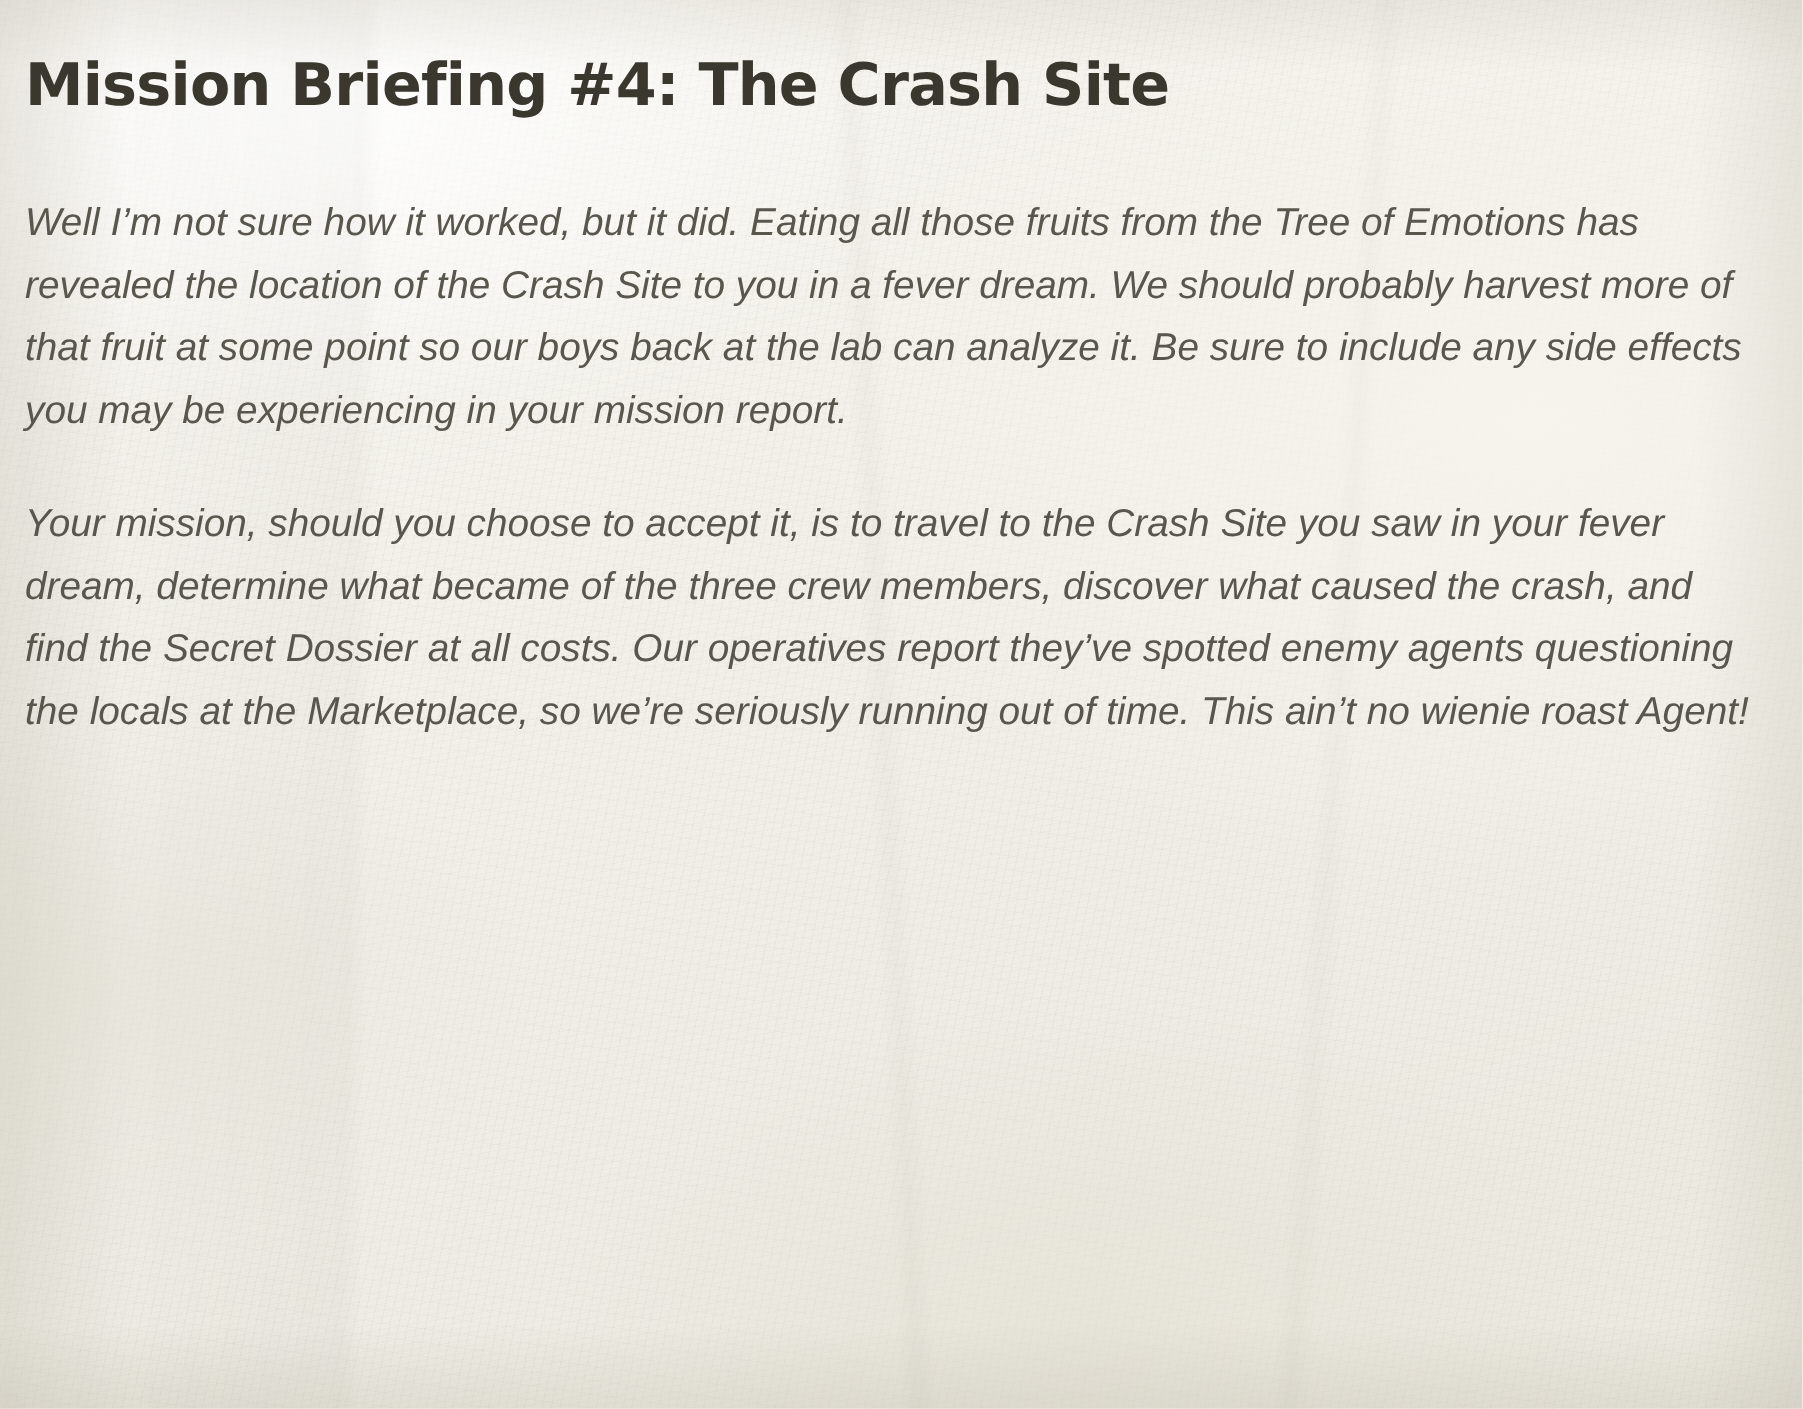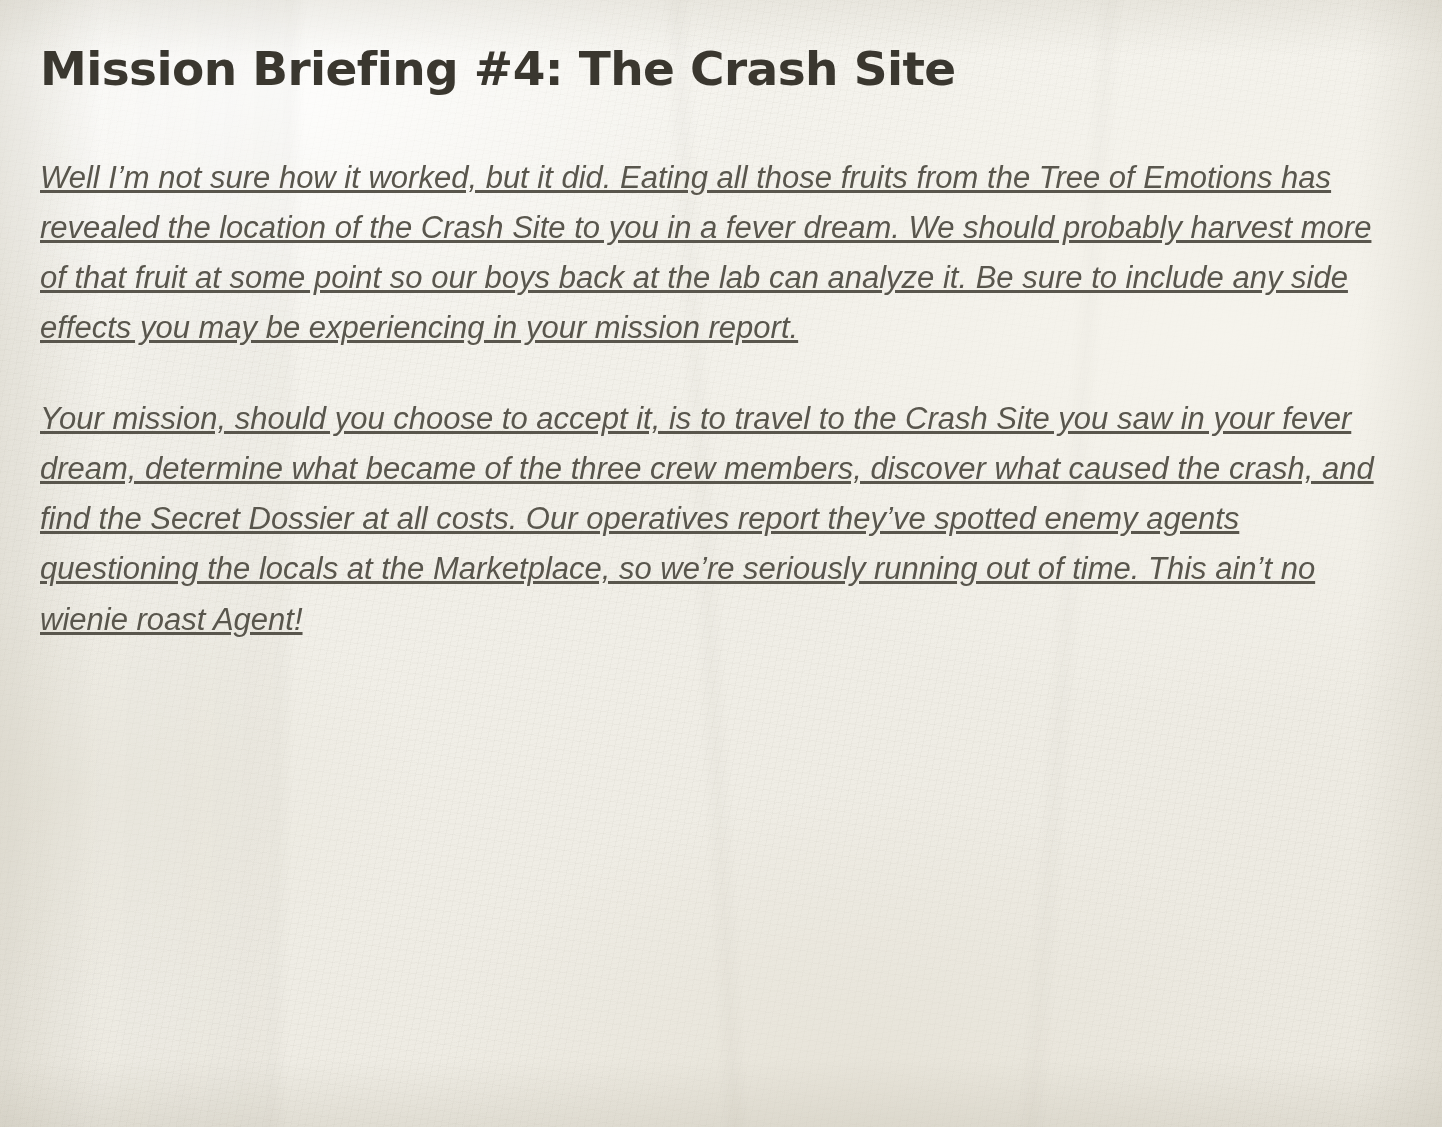--- a/index.html
+++ b/index.html
@@ -12,21 +12,21 @@
     overflow: hidden;
     font-family: "Liberation Sans", sans-serif;
     background: #ffffff;
   }
 
   #briefing-card {
     position: relative;
     width: 1442px;
     height: 1127px;
     box-sizing: border-box;
-    padding: 44px 40px 0 40px;
+    padding: 44px 40px 0 20px;
     background-color: #f3f1ea;
     background-image:
       
       radial-gradient(ellipse 700px 380px at 18% 8%, rgba(255,255,255,0.85), rgba(255,255,255,0) 70%),
       radial-gradient(ellipse 820px 520px at 85% 30%, rgba(246,244,237,0.9), rgba(246,244,237,0) 72%),
       radial-gradient(ellipse 620px 400px at 60% 95%, rgba(226,222,210,0.55), rgba(226,222,210,0) 70%),
       radial-gradient(ellipse 500px 300px at 5% 70%, rgba(230,227,216,0.6), rgba(230,227,216,0) 72%),
       repeating-linear-gradient(102deg, rgba(150,145,130,0.055) 0px, rgba(150,145,130,0.055) 1px, rgba(255,255,255,0) 1px, rgba(255,255,255,0) 7px),
       repeating-linear-gradient(8deg, rgba(160,155,140,0.045) 0px, rgba(160,155,140,0.045) 1px, rgba(255,255,255,0) 1px, rgba(255,255,255,0) 11px),
       repeating-linear-gradient(170deg, rgba(140,135,120,0.035) 0px, rgba(140,135,120,0.035) 1px, rgba(255,255,255,0) 1px, rgba(255,255,255,0) 5px),
@@ -75,21 +75,20 @@
   }
 
   .briefing-paragraph {
     font-family: "Liberation Sans", "DejaVu Sans", sans-serif;
     font-style: italic;
     font-size: 31px;
     line-height: 1.62;
     color: #59564d;
     margin: 0 0 40px 0;
     max-width: 1380px;
-    text-decoration: underline;
   }
 
   .briefing-paragraph:last-child {
     margin-bottom: 0;
   }
 </style>
 </head>
 <body>
 
 <div id="briefing-card">

